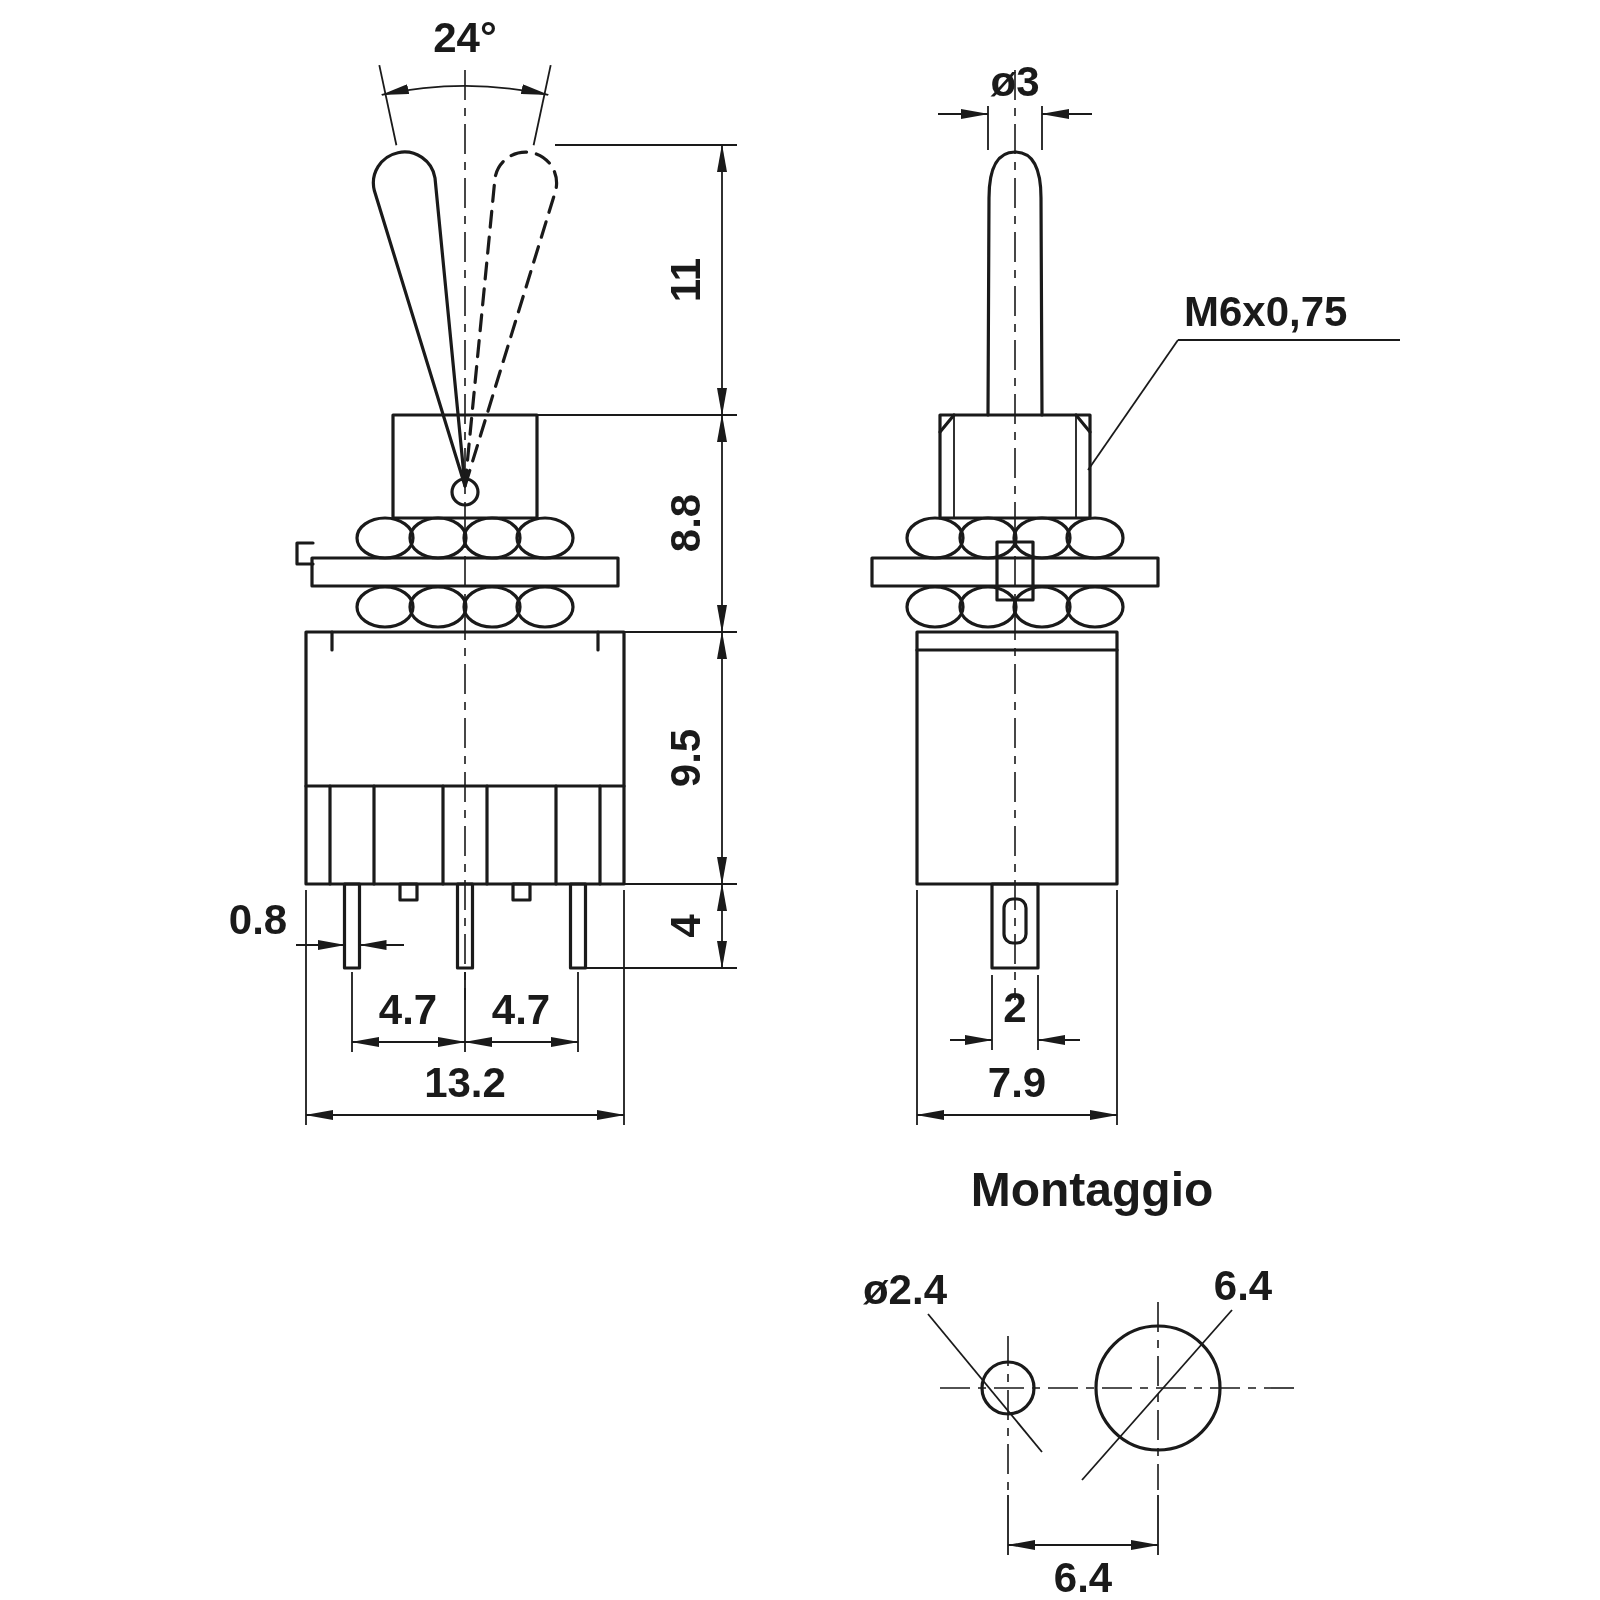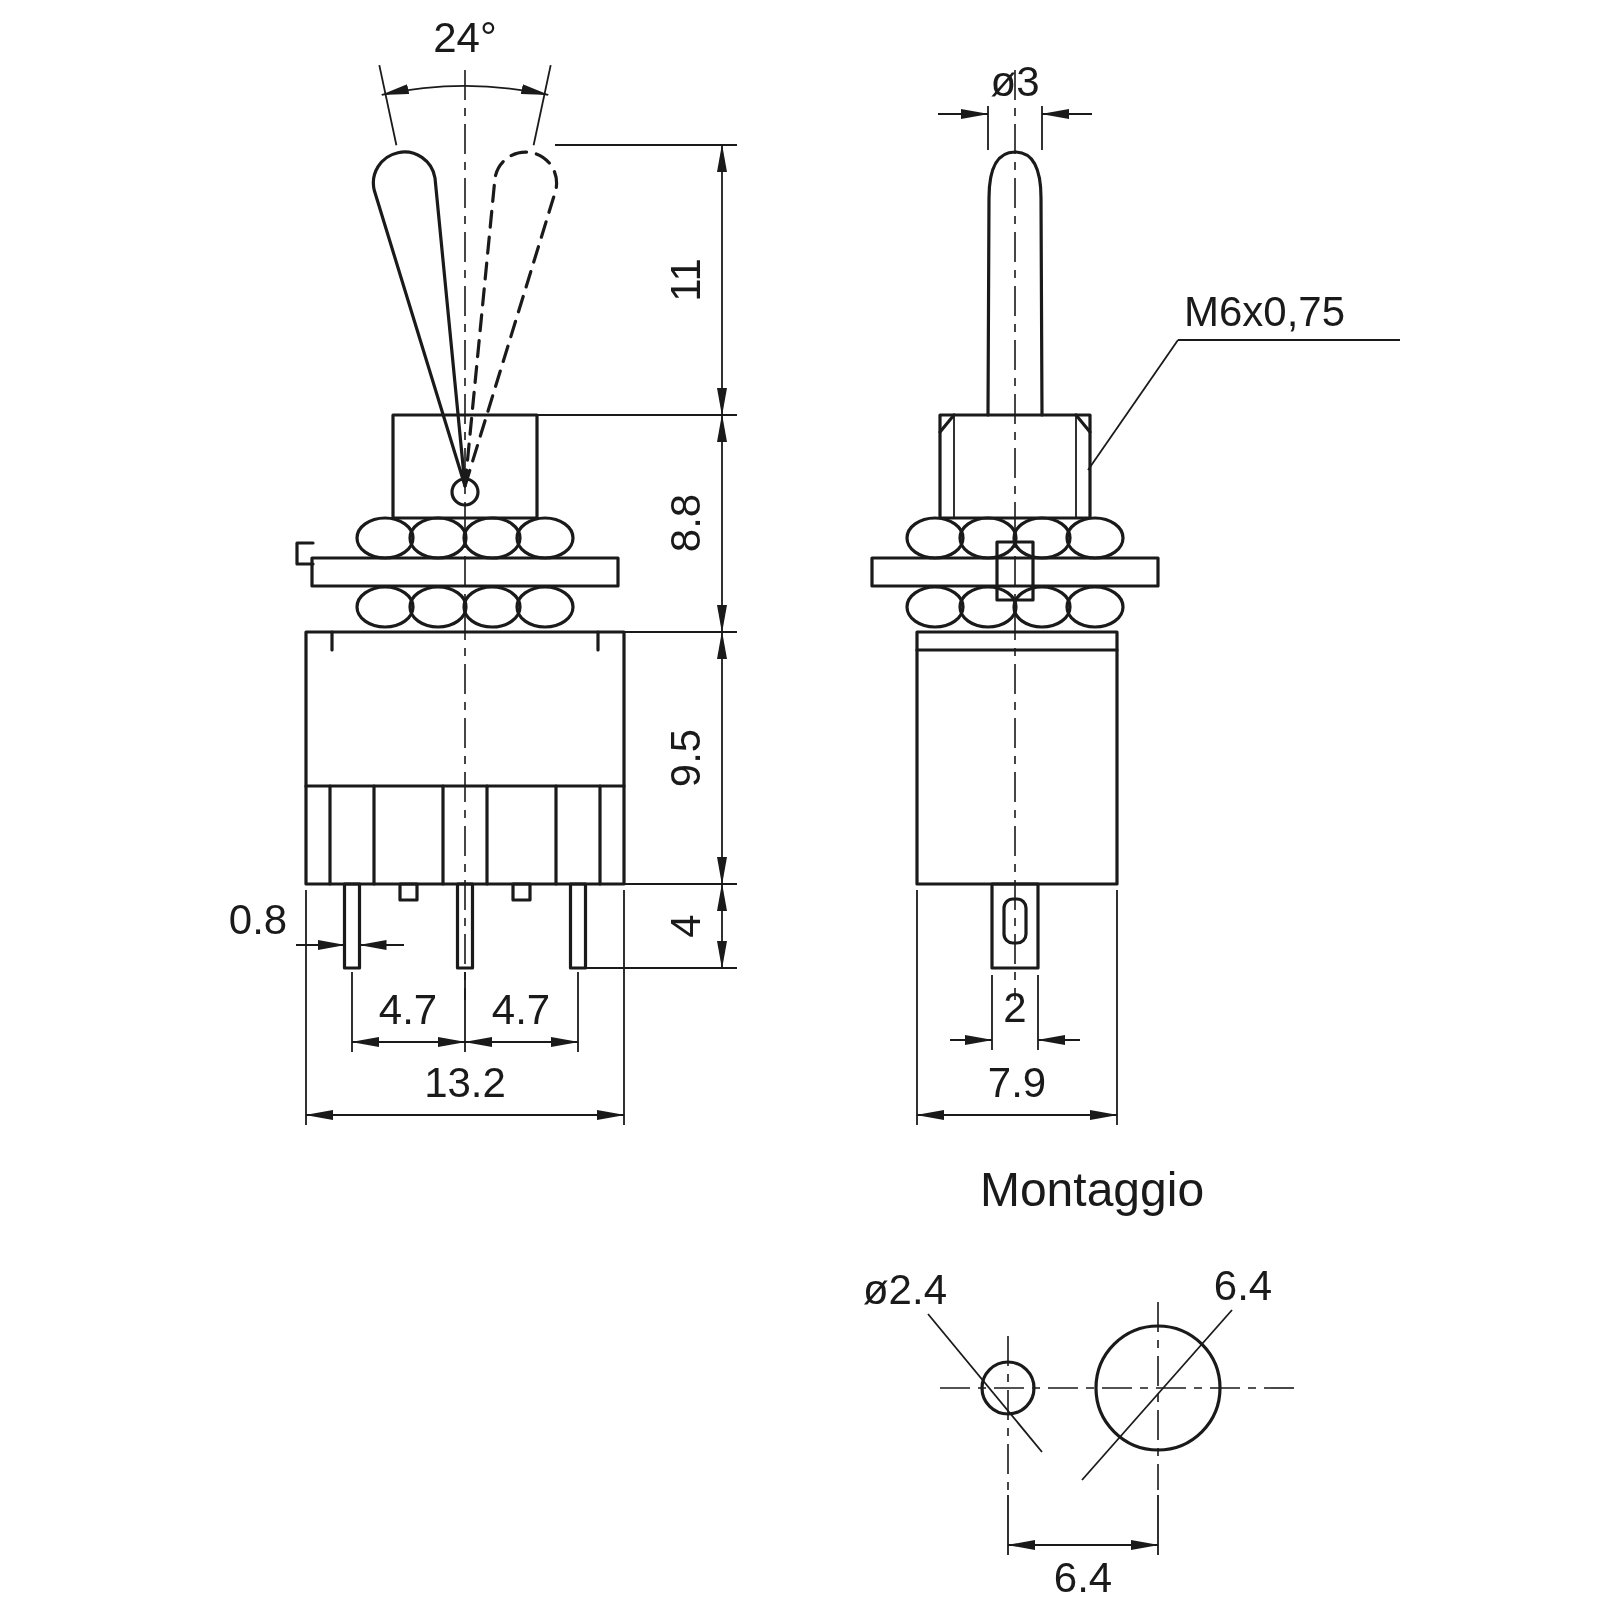--- a/index.html
+++ b/index.html
@@ -1,16 +1,16 @@
 <!DOCTYPE html>
 <html><head>
 <meta charset="utf-8">
 <style>
   html,body{margin:0;padding:0;background:#ffffff;}
-  .stage{width:1600px;height:1600px;background:#ffffff;position:relative;}
+  .stage{width:1600px;height:1600px;background:#ffffff;position:relative;font-weight:bold;}
   svg{display:block;}
   .outline{fill:none;stroke:#1a1a1a;stroke-width:3.2;stroke-linejoin:round;stroke-linecap:round;}
   .thin{fill:none;stroke:#1a1a1a;stroke-width:1.8;stroke-linecap:butt;}
   .cl{fill:none;stroke:#1a1a1a;stroke-width:1.6;stroke-dasharray:30 8 8 8;}
   .dashed{stroke-dasharray:16 10;}
   .dim-text{font-family:"Liberation Sans",sans-serif;font-size:42px;fill:#1a1a1a;}
   .big-text{font-family:"Liberation Sans",sans-serif;font-size:48px;fill:#1a1a1a;}
 </style>
 </head>
 <body>

